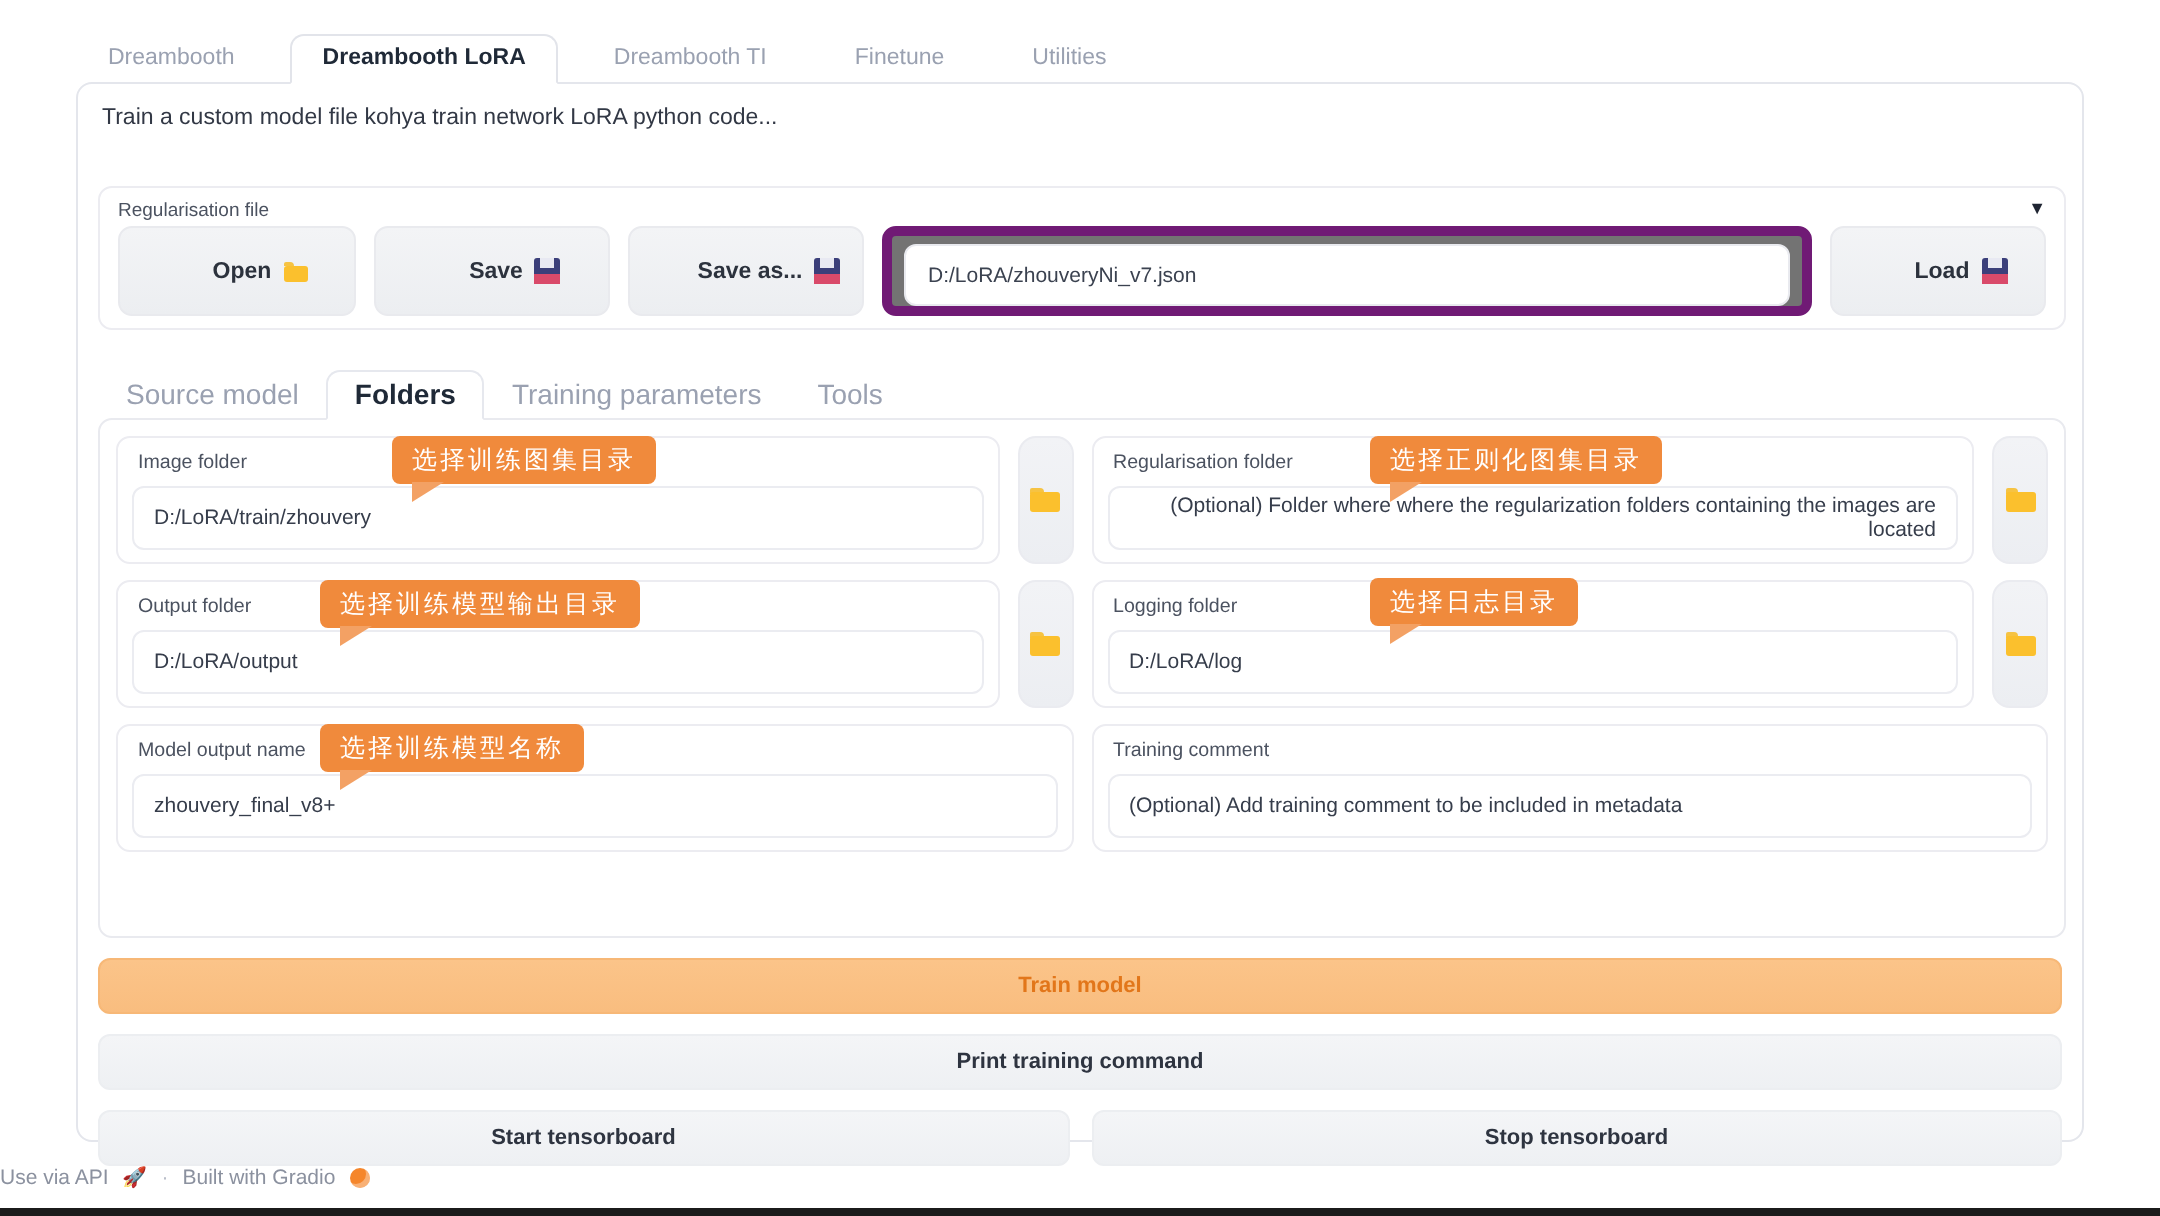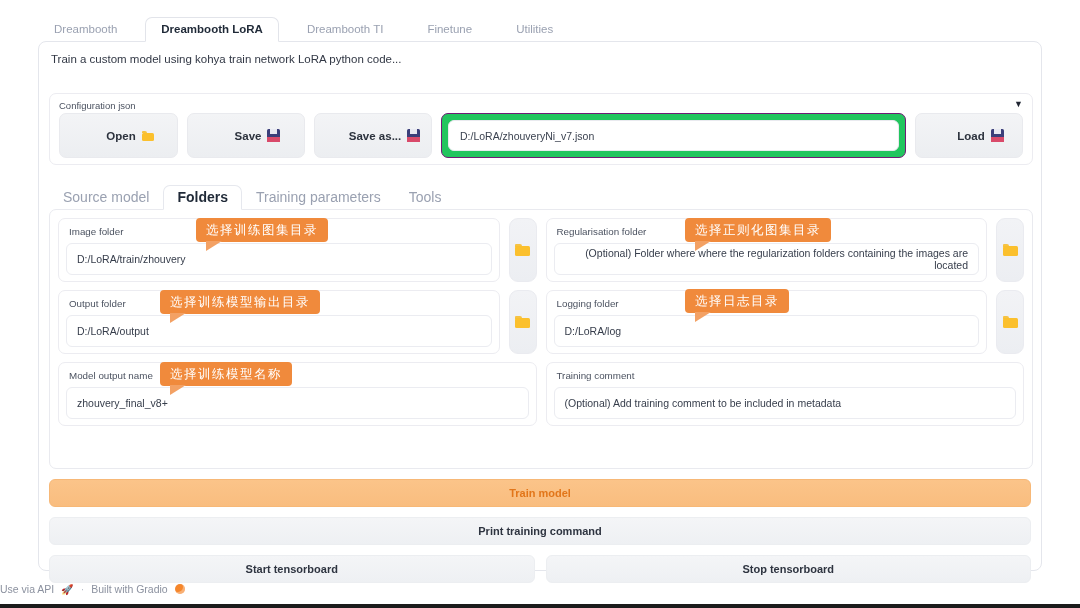--- a/index.html
+++ b/index.html
@@ -59,22 +59,22 @@
   .b-save  { width:118px; }
   .b-saveas{ width:118px; }
   .b-load  { width:108px; }
   .txtfield {
     flex:1; height:32px; background:#fff;
     border:1px solid #e9eaef; border-radius:6px;
     display:flex; align-items:center; padding:0 11px;
     font-size:10.5px; color:#3b4250;
   }
   .cfg-inputwrap {
-    flex:1; height:45px; border:1px solid #701a75; border-radius:7px;
-    background:#22c55e; display:flex; align-items:center; padding:0 6px;
+    flex:1; height:45px; border:5px solid #701a75; border-radius:7px;
+    background:#737373; display:flex; align-items:flex-end; padding:0 6px;
   }
   .cfg-inputwrap .txtfield { height:31px; }
   .ph { color:#aeb3c0; }
 
   
   .innertabs { position:absolute; left:10px; top:145px; display:flex; align-items:flex-end; height:23px; }
   .itab {
     font-size:14px; color:#9aa1b1; padding:4px 13px 5px 13px;
     border:1px solid transparent; border-radius:7px 7px 0 0;
     white-space:nowrap; line-height:14px; cursor:pointer;
@@ -200,24 +200,24 @@
       <div class="toptab">Dreambooth</div>
       <div class="toptab active">Dreambooth LoRA</div>
       <div class="toptab">Dreambooth TI</div>
       <div class="toptab">Finetune</div>
       <div class="toptab">Utilities</div>
     </div>
   </div>
 
   <div class="panel">
 
-    <div class="intro">Train a custom model using kohya train network LoRA python code...</div>
+    <div class="intro">Train a custom model file kohya train network LoRA python code...</div>
 
     <div class="cfgbox">
-      <div class="cfg-title">Configuration json</div>
+      <div class="cfg-title">Regularisation file</div>
       <div class="cfg-caret">▼</div>
 
       <div class="cfg-row">
         <div class="btn-grey b-open">
           <span>Open</span>
           <span class="folder-glyph sm"></span>
         </div>
         <div class="btn-grey b-save">
           <span>Save</span>
           <span class="floppy"></span>

